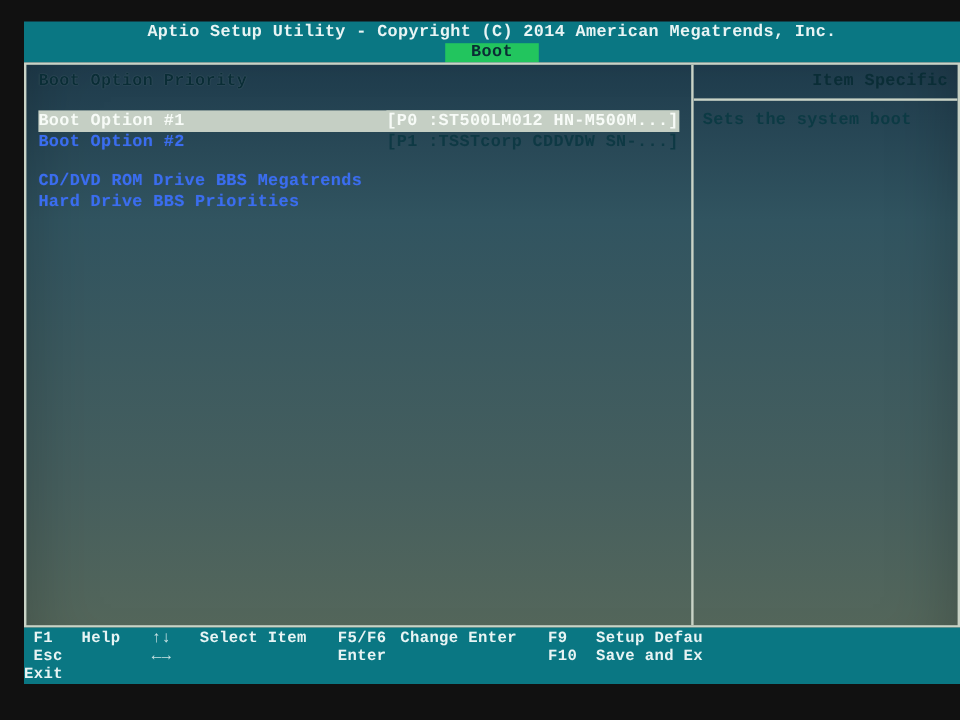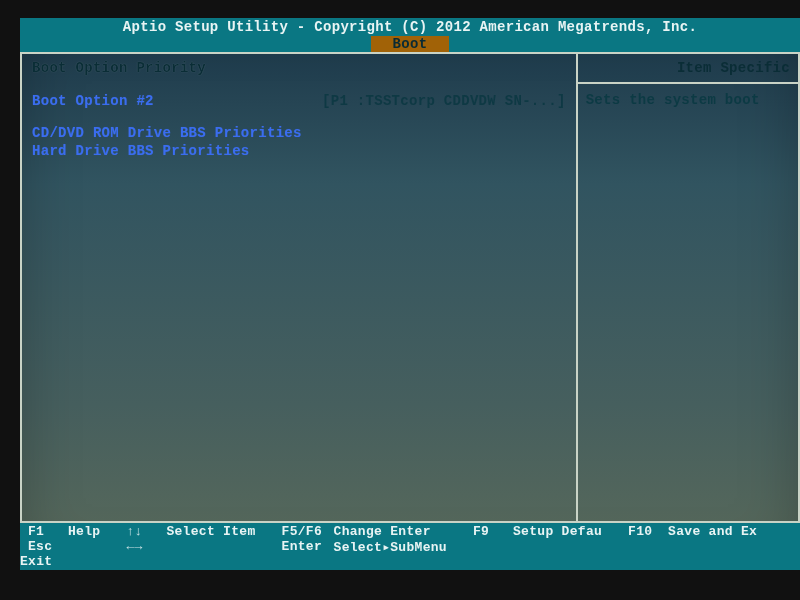--- a/index.html
+++ b/index.html
@@ -23,21 +23,21 @@
   }
   .headerbar {
     display: flex;
     flex-direction: column;
     align-items: center;
     background: #0a7783;
     color: #e8f4f4;
   }
   .titleline { padding: 1px 0; }
   .tab {
-    background: #a16207;
+    background: #22c55e;
     color: #0a2b34;
     padding: 0 22px;
   }
   .workarea {
     flex: 1;
     display: flex;
     border: 2px solid #c9d3c6;
     border-bottom-width: 2px;
     background: transparent;
   }
@@ -97,38 +97,42 @@
   .fkeyblk { width: 48px; padding-left: 8px; }
   .flblblk { padding-right: 18px; white-space: nowrap; }
   .faded { opacity: 0.85; }
 </style>
 </head>
 <body>
 
 <div class="screen">
 
   <div class="headerbar">
-    <div class="titleline">Aptio Setup Utility - Copyright (C) 2012 American Megatrends, Inc.</div>
+    <div class="titleline">Aptio Setup Utility - Copyright (C) 2014 American Megatrends, Inc.</div>
     <div class="tab">Boot</div>
   </div>
 
   <div class="workarea">
 
     <div class="mainpanel">
       <div class="section-title">Boot Option Priority</div>
 
+      <div class="row sel">
+        <div class="label-col">Boot Option #1</div>
+        <div class="value-col">[P0 :ST500LM012 HN-M500M...]</div>
+      </div>
       <div class="row norm">
         <div class="label-col link">Boot Option #2</div>
         <div class="value-col">[P1 :TSSTcorp CDDVDW SN-...]</div>
       </div>
 
       <div class="spacer"></div>
 
       <div class="row">
-        <div class="label-col link">CD/DVD ROM Drive BBS Priorities</div>
+        <div class="label-col link">CD/DVD ROM Drive BBS Megatrends</div>
       </div>
       <div class="row">
         <div class="label-col link">Hard Drive BBS Priorities</div>
       </div>
     </div>
 
     <div class="sidepanel">
       <div class="side-title">Item Specific</div>
       <hr class="side-divider">
       <div class="helptext">Sets the system boot</div>
@@ -157,24 +161,23 @@
         <div class="flblblk"></div>
       </div>
     </div>
     <div class="fcol" style="flex-direction:column;">
       <div style="display:flex;">
         <div class="fkeyblk" style="width:60px;">F5/F6</div>
         <div class="flblblk">Change Enter</div>
       </div>
       <div style="display:flex;">
         <div class="fkeyblk" style="width:60px;">Enter</div>
-        <div class="flblblk">Select▸SubMenu</div>
       </div>
     </div>
-    <div class="fcol" style="flex-direction:row;">
+    <div class="fcol" style="flex-direction:column;">
       <div style="display:flex;">
         <div class="fkeyblk">F9</div>
         <div class="flblblk">Setup Defau</div>
       </div>
       <div style="display:flex;">
         <div class="fkeyblk">F10</div>
         <div class="flblblk">Save and Ex</div>
       </div>
     </div>
   </div>

